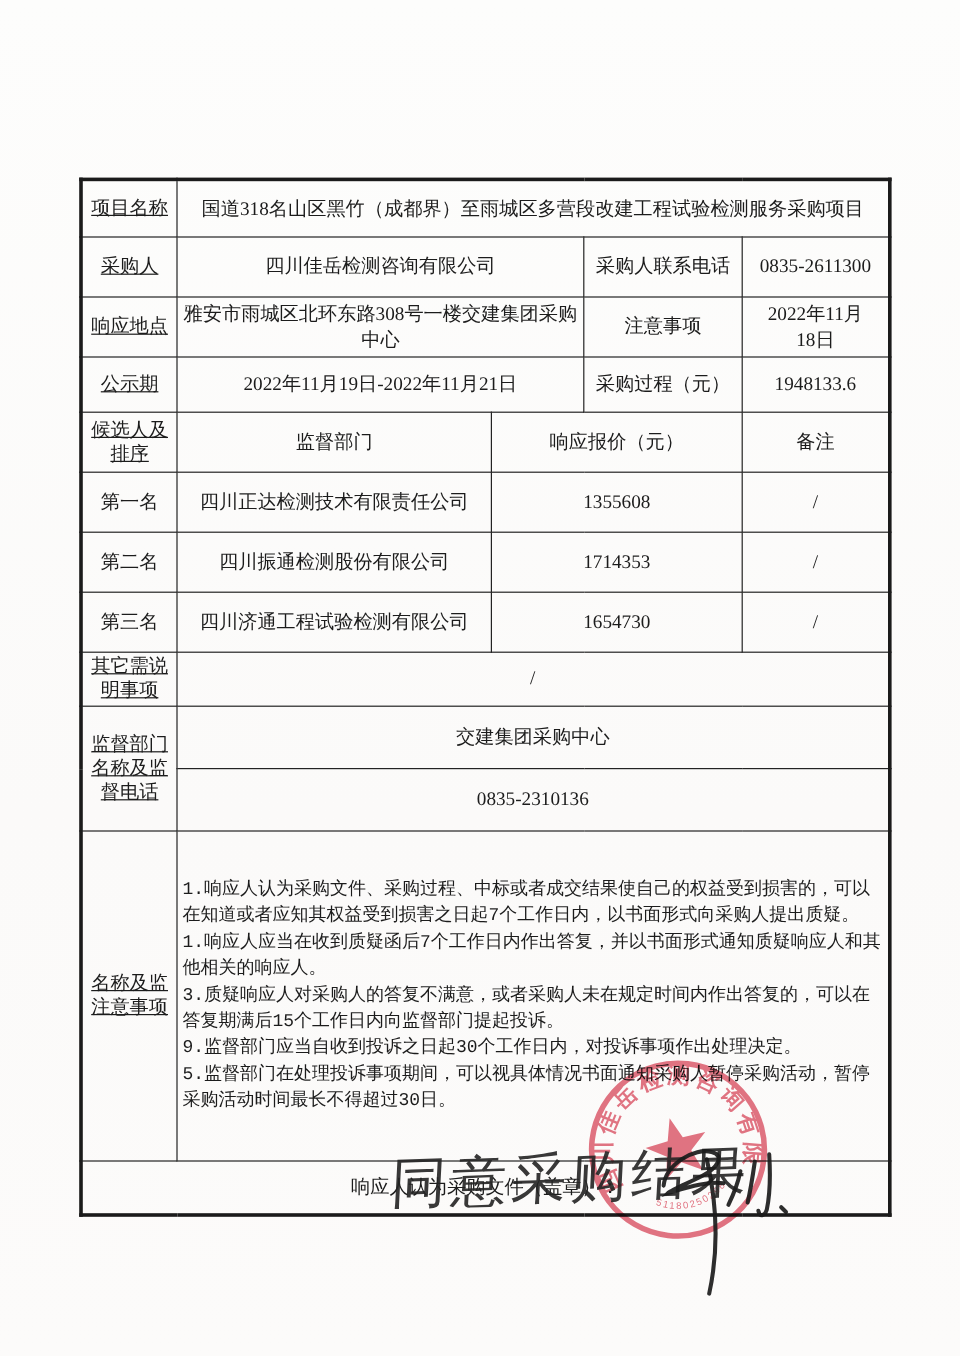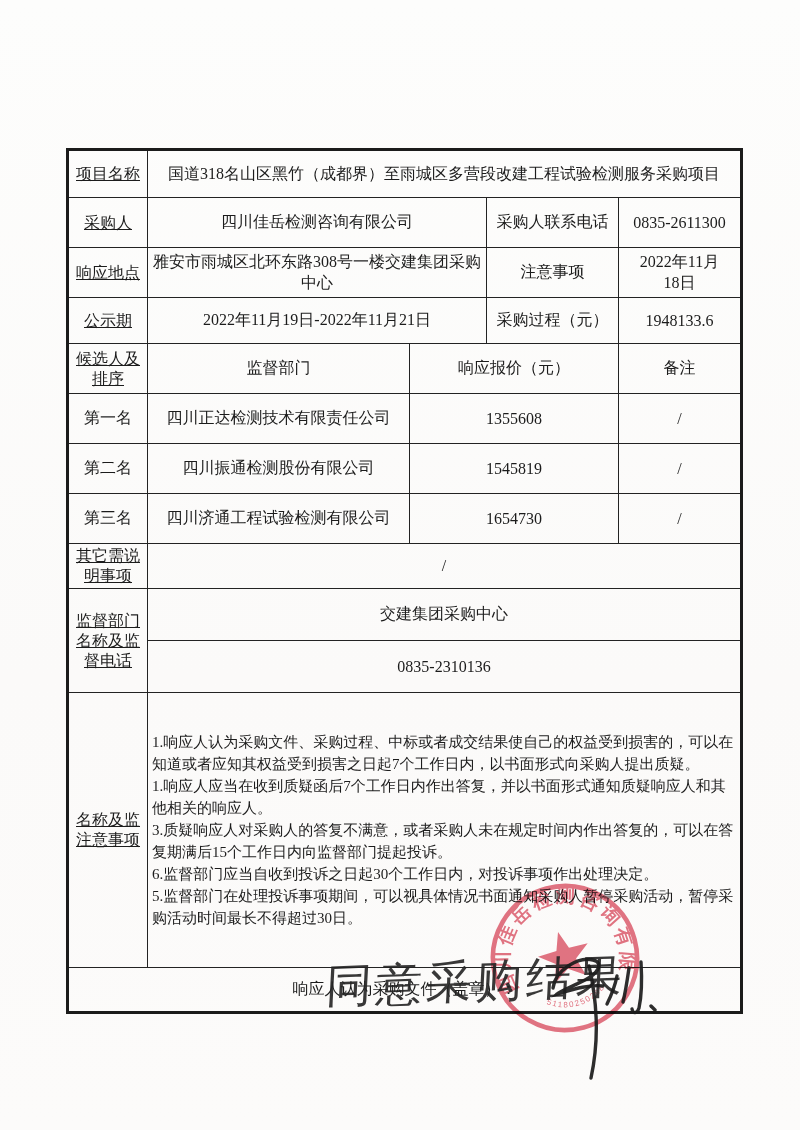--- a/index.html
+++ b/index.html
@@ -20,21 +20,21 @@
     border:3px solid #1b1b1b;
   }
   table.doc td{
     border:1.6px solid #232323;
     font-size:16px;text-align:center;vertical-align:middle;
     padding:2px 4px;overflow:hidden;
   }
   td.lbl{text-align:left;padding-left:6px;white-space:pre-line;line-height:1.25;text-decoration:underline;}
   td.ctr{text-align:center;}
   td.notice-cell{text-align:left;vertical-align:middle;padding:4px 7px;}
-  .notice-item{font-size:15px;line-height:1.47;text-align:left;}
+  .notice-item{font-size:15px;line-height:1.47;text-align:left;font-family:Liberation Mono, monospace;}
   .h48{height:48px}.h50{height:50px}.h46{height:46px}.h45{height:45px}
   .h52{height:52px}.h275{height:275px}
   .sign-cell{text-align:left;padding-left:6px;font-size:16px;}
   
   .stamp{position:absolute;left:480px;top:873px;width:170px;height:170px;
     mix-blend-mode:multiply;pointer-events:none;z-index:3;}
   
   .approval{
     position:absolute;left:326px;top:951px;z-index:4;
     font-size:46px;letter-spacing:4px;color:#242424;
@@ -96,21 +96,21 @@
     <tr class="h50">
       <td class="ctr">第一名</td>
       <td>四川正达检测技术有限责任公司</td>
       <td colspan="2">1355608</td>
       <td>/</td>
     </tr>
 
     <tr class="h50">
       <td class="ctr">第二名</td>
       <td>四川振通检测股份有限公司</td>
-      <td colspan="2">1545819</td>
+      <td colspan="2">1714353</td>
       <td>/</td>
     </tr>
 
     <tr class="h50">
       <td class="ctr">第三名</td>
       <td>四川济通工程试验检测有限公司</td>
       <td colspan="2">1654730</td>
       <td>/</td>
     </tr>
 
@@ -130,21 +130,21 @@
       <td colspan="4">0835-2310136</td>
     </tr>
 
     <tr class="h275">
       <td class="lbl">名称及监
 注意事项</td>
       <td colspan="4" class="notice-cell">
         <div class="notice-item">1.响应人认为采购文件、采购过程、中标或者成交结果使自己的权益受到损害的，可以在知道或者应知其权益受到损害之日起7个工作日内，以书面形式向采购人提出质疑。</div>
         <div class="notice-item">1.响应人应当在收到质疑函后7个工作日内作出答复，并以书面形式通知质疑响应人和其他相关的响应人。</div>
         <div class="notice-item">3.质疑响应人对采购人的答复不满意，或者采购人未在规定时间内作出答复的，可以在答复期满后15个工作日内向监督部门提起投诉。</div>
-        <div class="notice-item">6.监督部门应当自收到投诉之日起30个工作日内，对投诉事项作出处理决定。</div>
+        <div class="notice-item">9.监督部门应当自收到投诉之日起30个工作日内，对投诉事项作出处理决定。</div>
         <div class="notice-item">5.监督部门在处理投诉事项期间，可以视具体情况书面通知采购人暂停采购活动，暂停采购活动时间最长不得超过30日。</div>
       </td>
     </tr>
 
     <tr class="h45">
       <td colspan="5" class="sign-cell">响应人认为采购文件（盖章）：</td>
     </tr>
   </tbody>
     </table>
 

